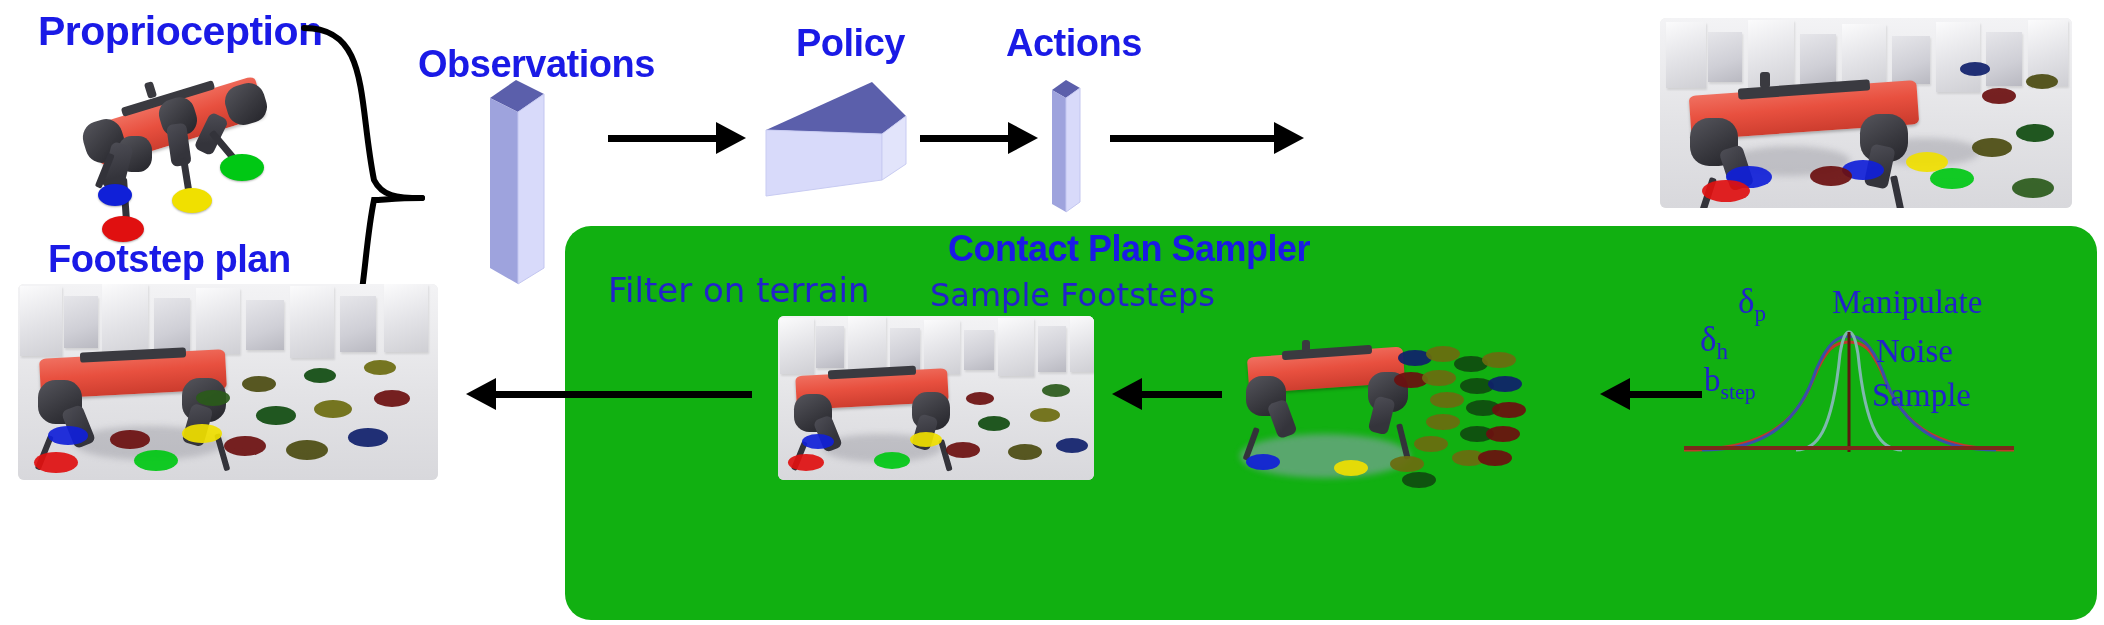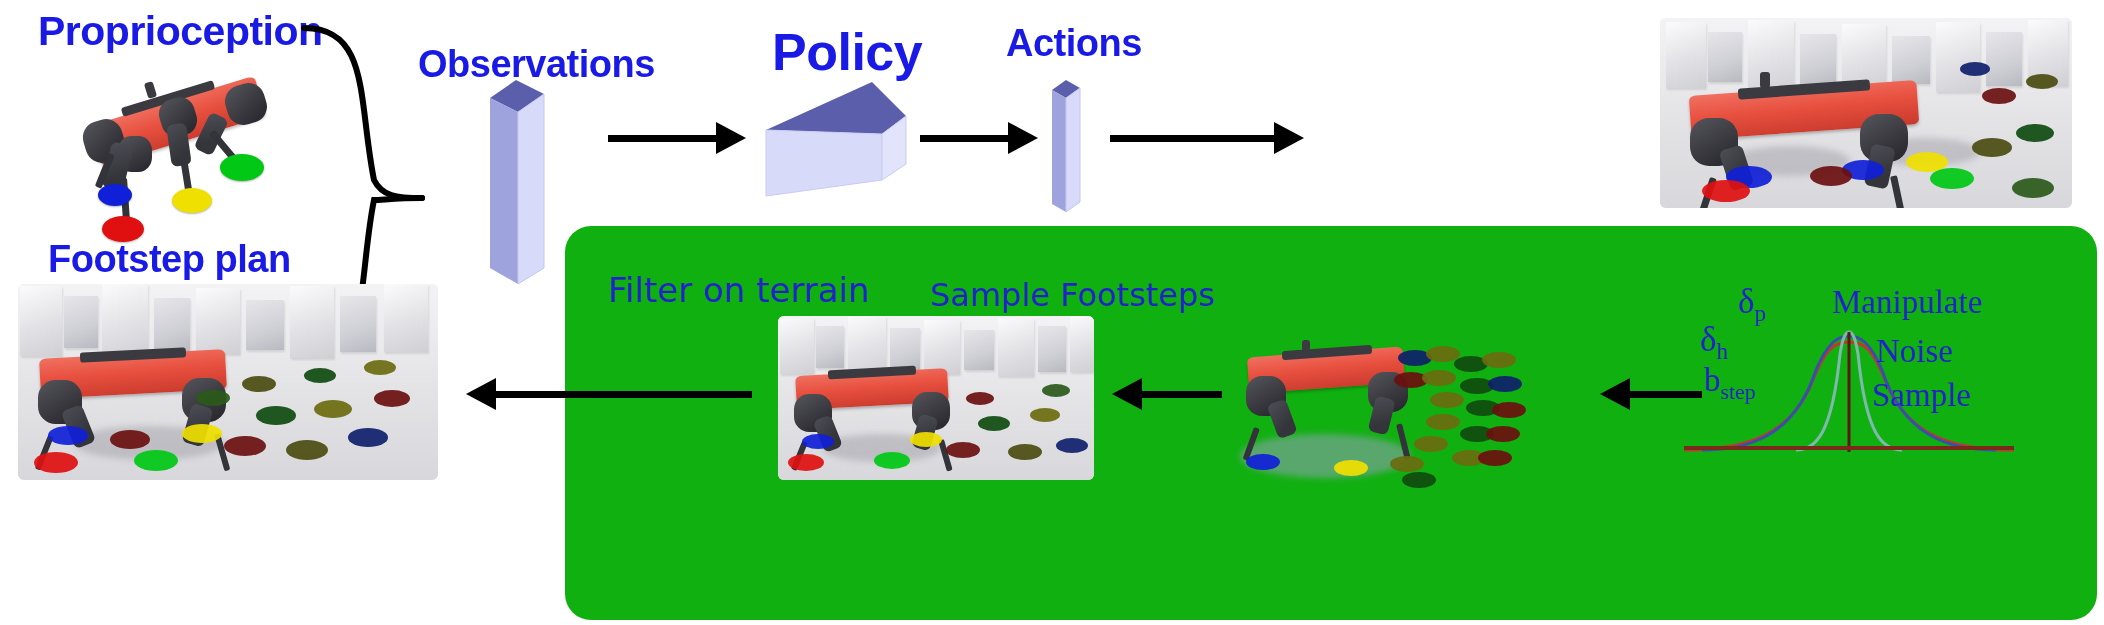--- a/index.html
+++ b/index.html
@@ -29,21 +29,21 @@
   }
   .lbl-plain {
     color: #2222cc;
     font-family: "DejaVu Sans", sans-serif;
     font-weight: normal;
     white-space: nowrap;
   }
 
   #lbl-proprioception { left: 38px;   top: 8px;   font-size: 41px; }
   #lbl-observations   { left: 418px;  top: 22px;  font-size: 38px; margin-top: 21px; }
-  #lbl-policy         { left: 772px;  top: 22px;  font-size: 52px; }
+  #lbl-policy         { left: 796px;  top: 22px;  font-size: 38px; }
   #lbl-actions        { left: 1006px; top: 22px;  font-size: 38px; }
   #lbl-footstep-plan  { left: 48px;   top: 238px; font-size: 38px; }
   #lbl-sampler-title  { left: 948px;  top: 228px; font-size: 36px; }
   #lbl-filter-terrain { left: 608px;  top: 270px; font-size: 34px; }
   #lbl-sample-steps   { left: 930px;  top: 276px; font-size: 32px; }
 
   
   .scene {
     background: #e9e9e9;
     border-radius: 6px;
@@ -168,20 +168,21 @@
 <div id="root">
 
   <div class="abs" id="sampler-panel"></div>
 
   <div class="abs lbl-bold" id="lbl-proprioception">Proprioception</div>
   <div class="abs lbl-bold" id="lbl-observations">Observations</div>
   <div class="abs lbl-bold" id="lbl-policy">Policy</div>
   <div class="abs lbl-bold" id="lbl-footstep-plan">Footstep plan</div>
   <div class="abs lbl-bold" id="lbl-actions">Actions</div>
 
+  <div class="abs lbl-bold" id="lbl-sampler-title">Contact Plan Sampler</div>
   <div class="abs lbl-plain" id="lbl-sample-steps">Sample Footsteps</div>
   <div class="abs lbl-plain" id="lbl-filter-terrain">Filter on terrain</div>
 
   <div class="abs" style="left:60px; top:58px; width:300px; height:180px;">
     <div class="robot" style="left:0; top:0; width:300px; height:180px;">
 
       <div class="r-body" style="left:32px; top:42px; width:172px; height:42px; transform: rotate(-17deg);"></div>
       <div class="r-strip" style="left:60px; top:36px; width:96px; height:9px; transform: rotate(-17deg);"></div>
       <div class="r-strip" style="left:86px; top:24px; width:9px; height:16px; transform: rotate(-17deg);"></div>
 

